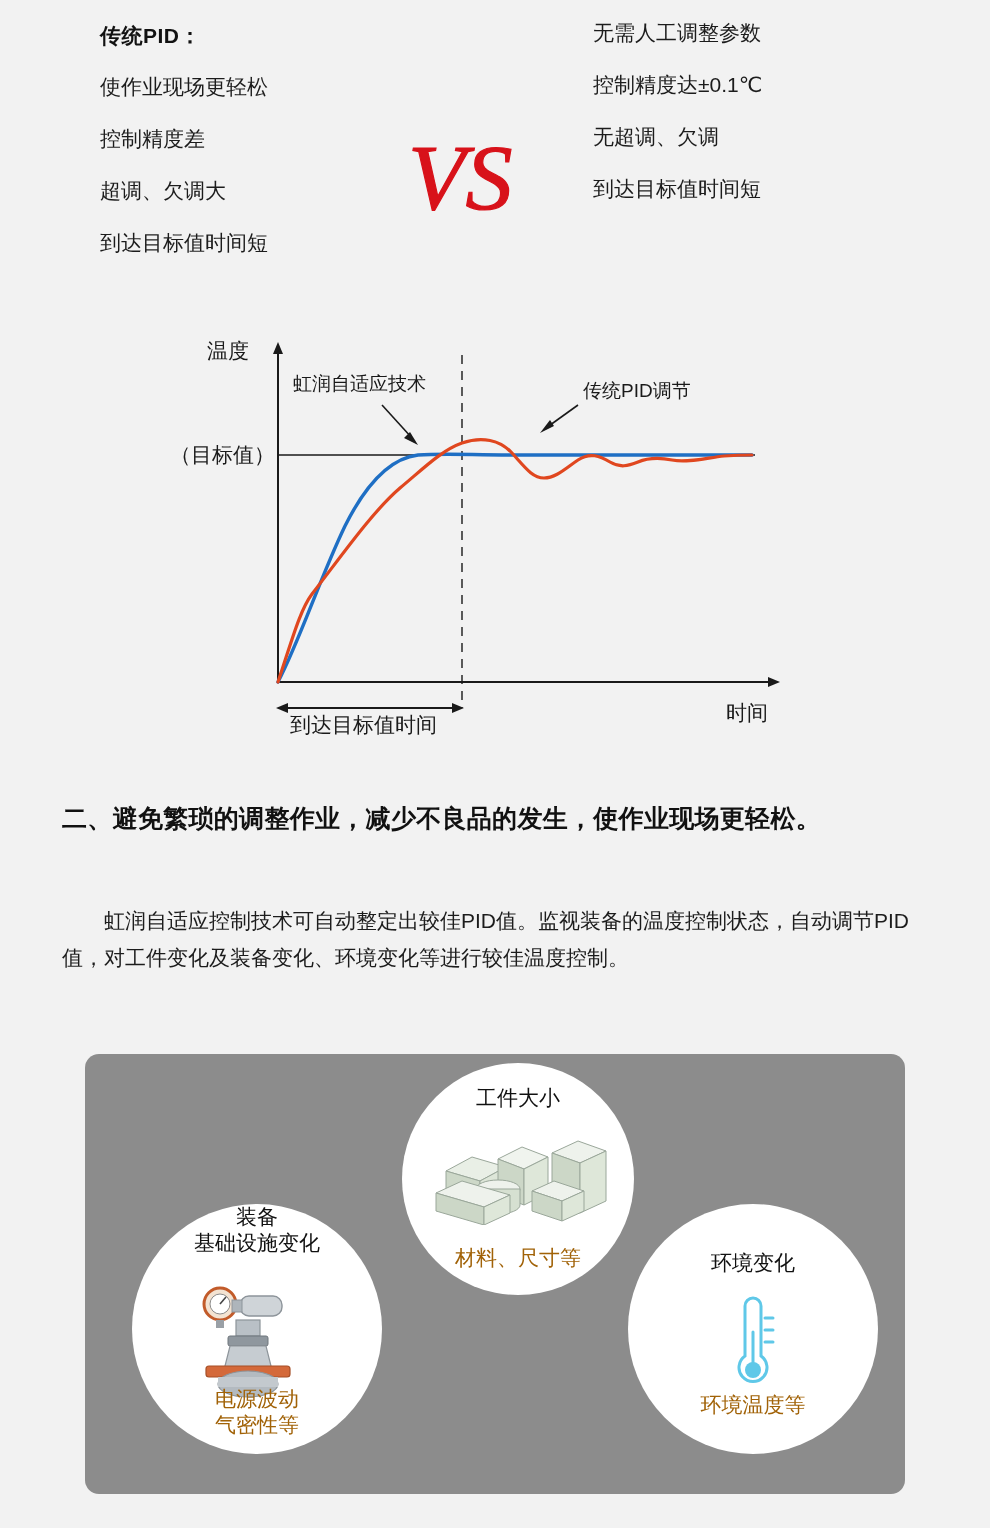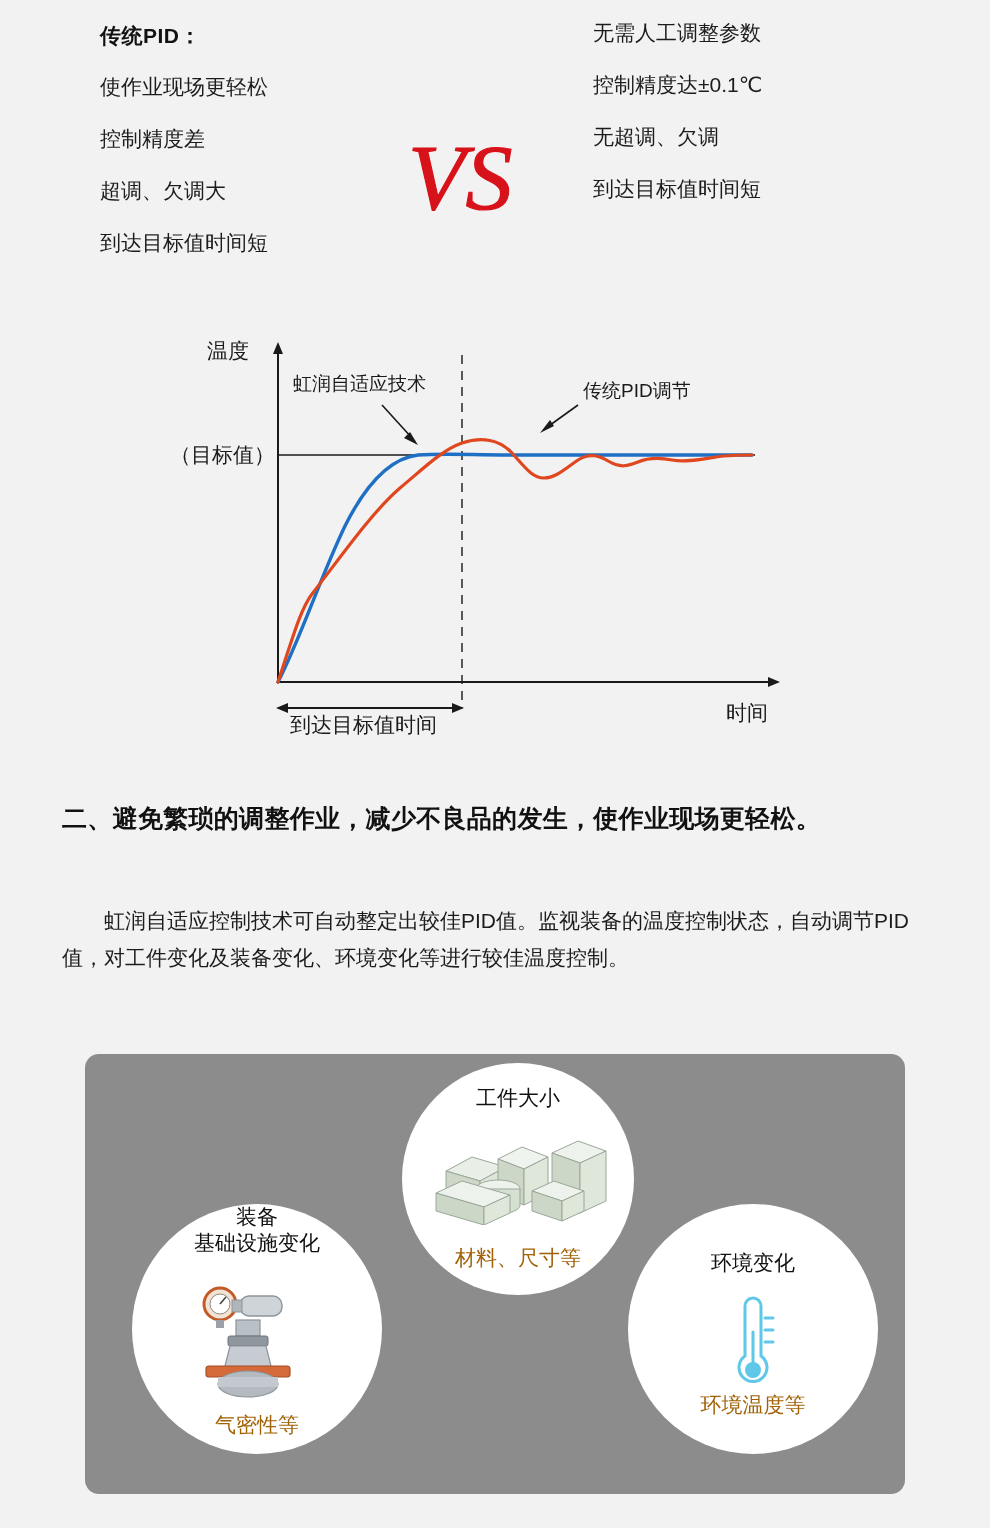--- a/index.html
+++ b/index.html
@@ -275,20 +275,21 @@
         <rect x="96" y="52" width="40" height="10" rx="2" fill="#8f979e" stroke="#6f767c" stroke-width="1"></rect>
         <path d="M98,62 L134,62 L140,86 L92,86 Z" fill="#c6ccd1" stroke="#8d949a" stroke-width="1.2"></path>
 
         <rect x="74" y="82" width="84" height="11" rx="3" fill="#d4693a" stroke="#a64f27" stroke-width="1.2"></rect>
 
         <ellipse cx="116" cy="100" rx="30" ry="13" fill="#b3bac0" stroke="#8d949a" stroke-width="1.2"></ellipse>
         <rect x="86" y="93" width="60" height="10" fill="#c3c9ce" stroke="none"></rect>
       </svg>
     </div>
     <div class="b-foot">
+      <div>电源波动</div>
       <div>气密性等</div>
     </div>
   </div>
 
   <div class="bubble bubble-right">
     <div class="b-title">环境变化</div>
     <div class="art" style="top:88px;">
       <svg width="250" height="110" viewBox="0 0 250 110" xmlns="http://www.w3.org/2000/svg">
         <g stroke="#5fc8e8" stroke-width="3" fill="none" stroke-linecap="round">
           <path d="M117,14 a8,8 0 0 1 16,0 L133,64 a14,14 0 1 1 -16,0 Z"></path>

